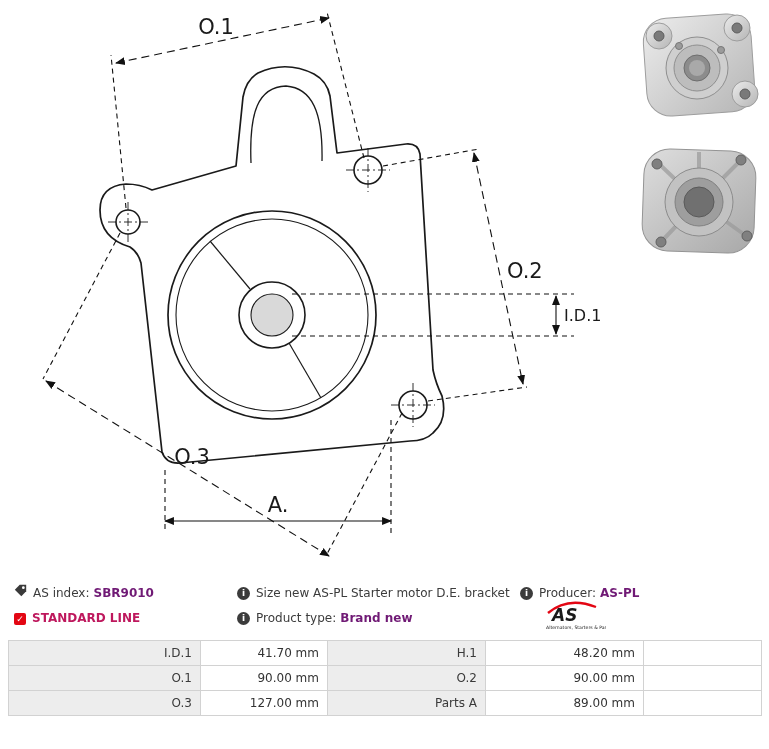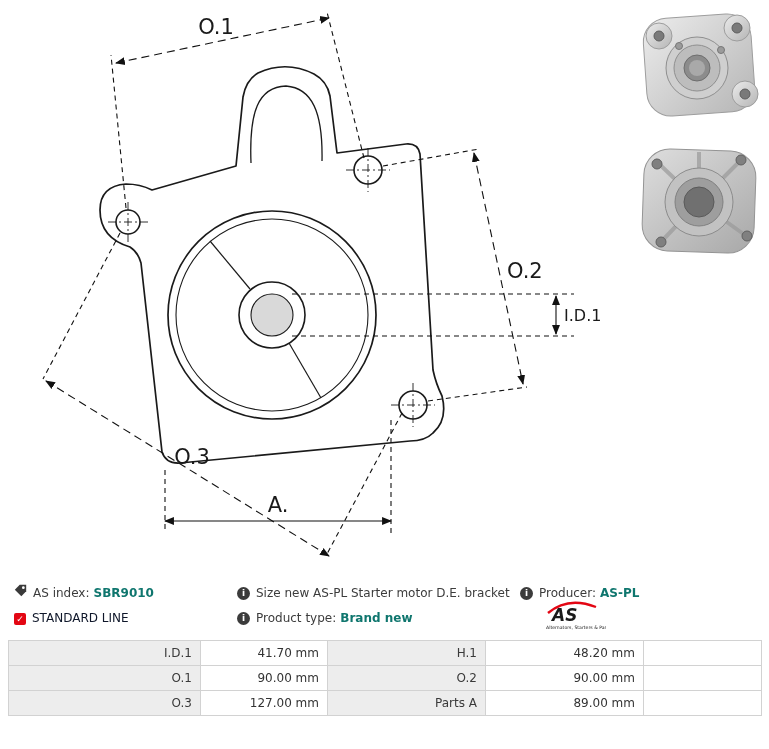--- a/index.html
+++ b/index.html
@@ -8,22 +8,22 @@
   .drawing{position:absolute;left:0;top:0;width:625px;height:575px;}
   svg text{font-family:"DejaVu Sans","Liberation Sans",sans-serif;fill:#1a1a1a;}
   .photos{position:absolute;left:633px;top:6px;width:132px;}
   .photo{margin-bottom:10px;}
   
   .info{position:absolute;left:8px;top:582px;width:753px;height:54px;font-size:12px;color:#3c3c3c;}
   .info-item{position:absolute;white-space:nowrap;display:flex;align-items:flex-end;height:16px;}
   .p1a{left:6px;top:2px}   .p2a{left:229px;top:2px}  .p3a{left:512px;top:2px}
   .p1b{left:6px;top:27px}  .p2b{left:229px;top:27px}
   .logo-wrap{position:absolute;left:536px;top:18px;}
-  .b{font-weight:bold;color:#0f766e;}
-  .red{color:#0f172a;font-weight:normal;}
+  .b{font-weight:bold;color:#701a75;}
+  .red{color:#be185d;font-weight:bold;}
   .lbl{margin-right:4px;}
   .icon{display:inline-block;margin-right:6px;flex:0 0 auto;}
   .info-icon{width:13px;height:13px;border-radius:50%;background:#3b3b3b;color:#fff;
              font-size:9px;line-height:13px;text-align:center;font-weight:bold;}
   .info-icon::before{content:"i";}
   .check-icon{width:12px;height:12px;border-radius:2px;background:#e30613;color:#fff;
               font-size:9px;line-height:12px;text-align:center;font-weight:bold;}
   .check-icon::before{content:"\2713";}
   
   .spec{position:absolute;left:8px;top:640px;width:753px;border-collapse:collapse;

